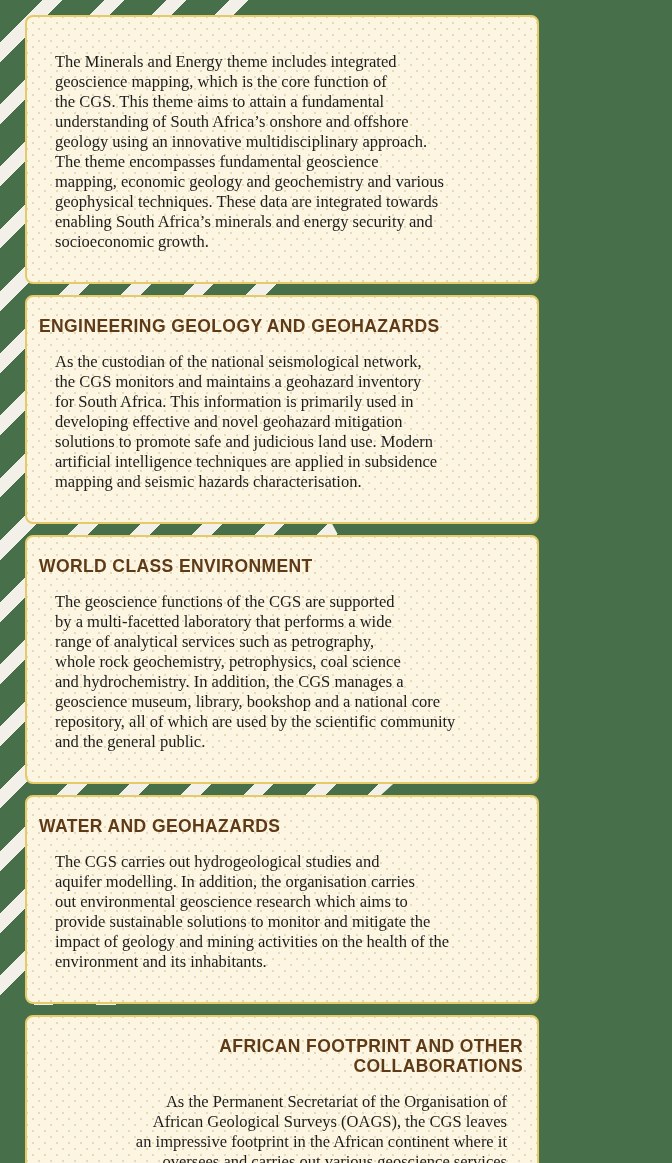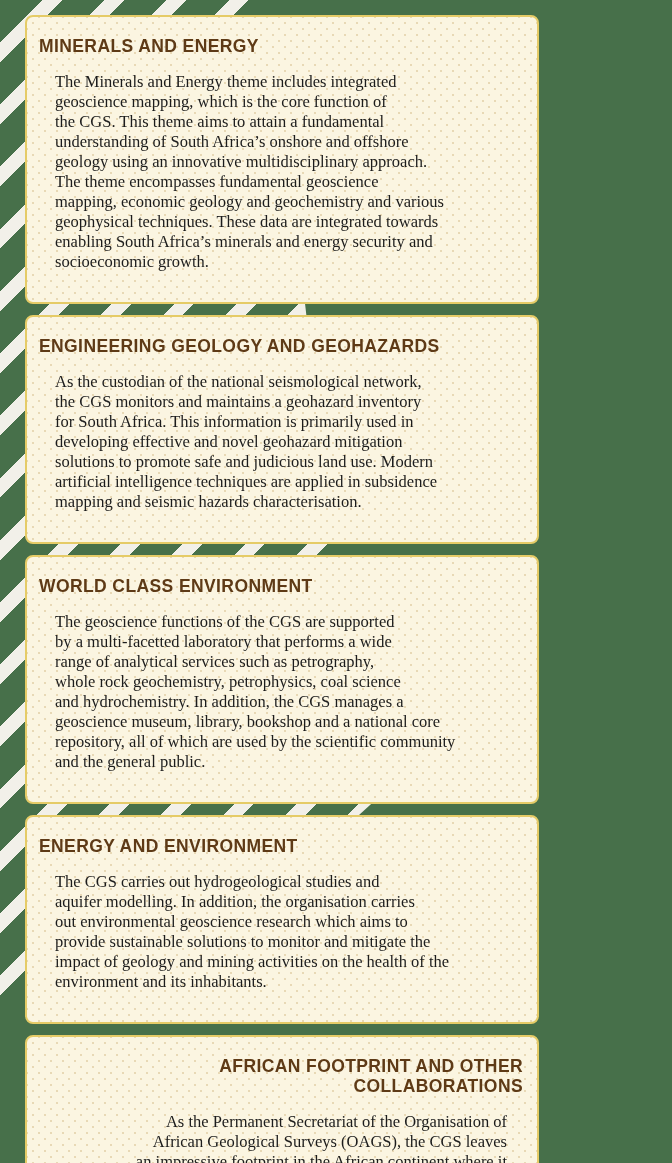--- a/index.html
+++ b/index.html
@@ -77,21 +77,20 @@
 </style>
 </head>
 <body>
 
 <div id="page">
   <div id="stripes"></div>
 
   <div id="cards">
 
     <section class="card card-1">
-      <h2 class="card-title">MINERALS AND ENERGY</h2>
       <p class="card-body">The Minerals and Energy theme includes integrated
 geoscience mapping, which is the core function of
 the CGS. This theme aims to attain a fundamental
 understanding of South Africa’s onshore and offshore
 geology using an innovative multidisciplinary approach.
 The theme encompasses fundamental geoscience
 mapping, economic geology and geochemistry and various
 geophysical techniques. These data are integrated towards
 enabling South Africa’s minerals and energy security and
 socioeconomic growth.</p>
@@ -114,21 +113,21 @@
 by a multi-facetted laboratory that performs a wide
 range of analytical services such as petrography,
 whole rock geochemistry, petrophysics, coal science
 and hydrochemistry. In addition, the CGS manages a
 geoscience museum, library, bookshop and a national core
 repository, all of which are used by the scientific community
 and the general public.</p>
     </section>
 
     <section class="card card-4">
-      <h2 class="card-title">ENERGY AND ENVIRONMENT</h2>
+      <h2 class="card-title">WATER AND GEOHAZARDS</h2>
       <p class="card-body">The CGS carries out hydrogeological studies and
 aquifer modelling. In addition, the organisation carries
 out environmental geoscience research which aims to
 provide sustainable solutions to monitor and mitigate the
 impact of geology and mining activities on the health of the
 environment and its inhabitants.</p>
     </section>
 
     <section class="card card-5">
       <h2 class="card-title">AFRICAN FOOTPRINT AND OTHER

